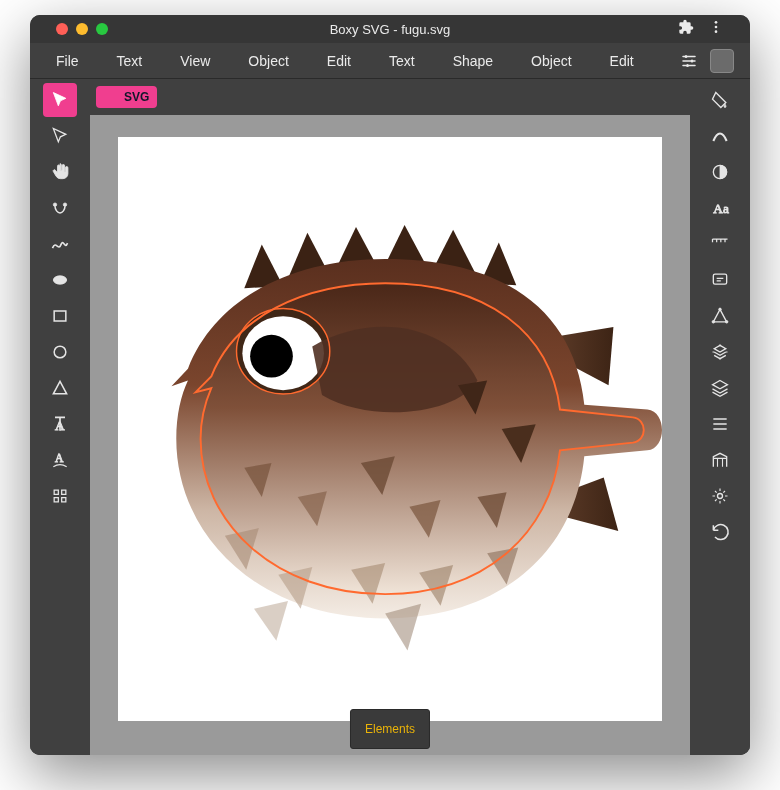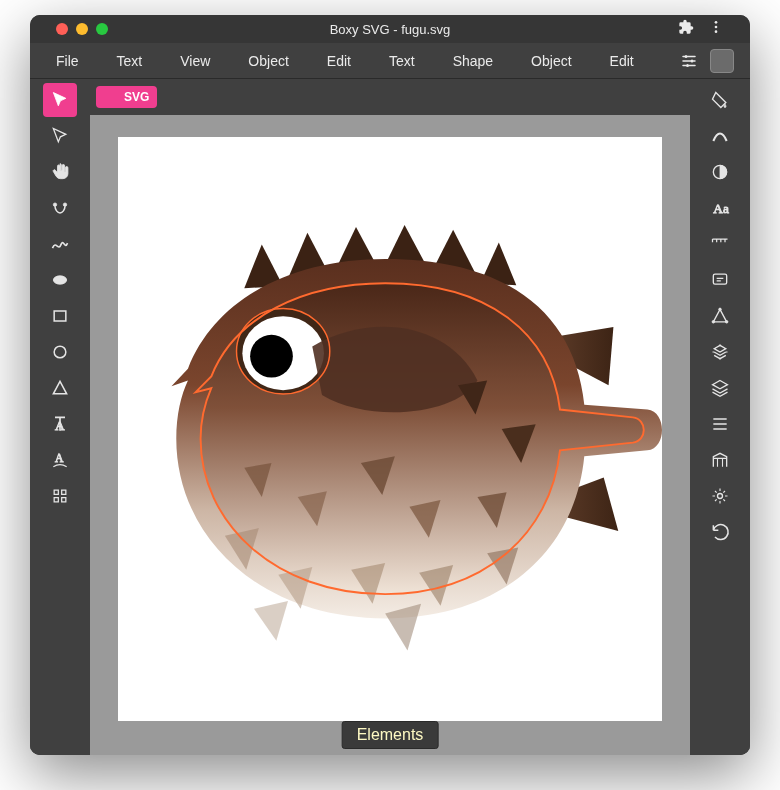--- a/index.html
+++ b/index.html
@@ -107,21 +107,21 @@
     .toolbar2 {
       height: 36px;
       display: flex; align-items: center;
       padding: 0 6px;
       gap: 6px;
       flex-shrink: 0;
     }
     .svg-badge {
       display: inline-flex; align-items: center; gap: 6px;
       background: #f03e8f;
-      color: #ffffff; font-size: 12px; font-weight: 600;
+      color: #0f172a; font-size: 12px; font-weight: 600;
       padding: 4px 8px; border-radius: 4px;
     }
     .svg-badge svg { width: 14px; height: 14px; fill: #fff; }
 
     .canvas-area {
       flex: 1; min-height: 0;
       background: #9a9a9a;
       position: relative;
       padding: 22px 28px 34px 28px;
     }
@@ -129,23 +129,23 @@
       background: #fff;
       width: 100%; height: 100%;
       position: relative;
       display: flex; align-items: center; justify-content: center;
     }
 
     .bottom-tab {
       position: absolute;
       bottom: 6px; left: 50%; transform: translateX(-50%);
       background: #3a3a3a;
-      color: #fef9c3;
-      font-size: 16px;
-      padding: 4px 14px;
+      color: #eab308;
+      font-size: 12px;
+      padding: 12px 14px;
       border-radius: 3px;
       border: 1px solid #2a2a2a;
     }
   </style>
 </head>
 <body>
 
 <div class="window">
 
   <div class="titlebar">

